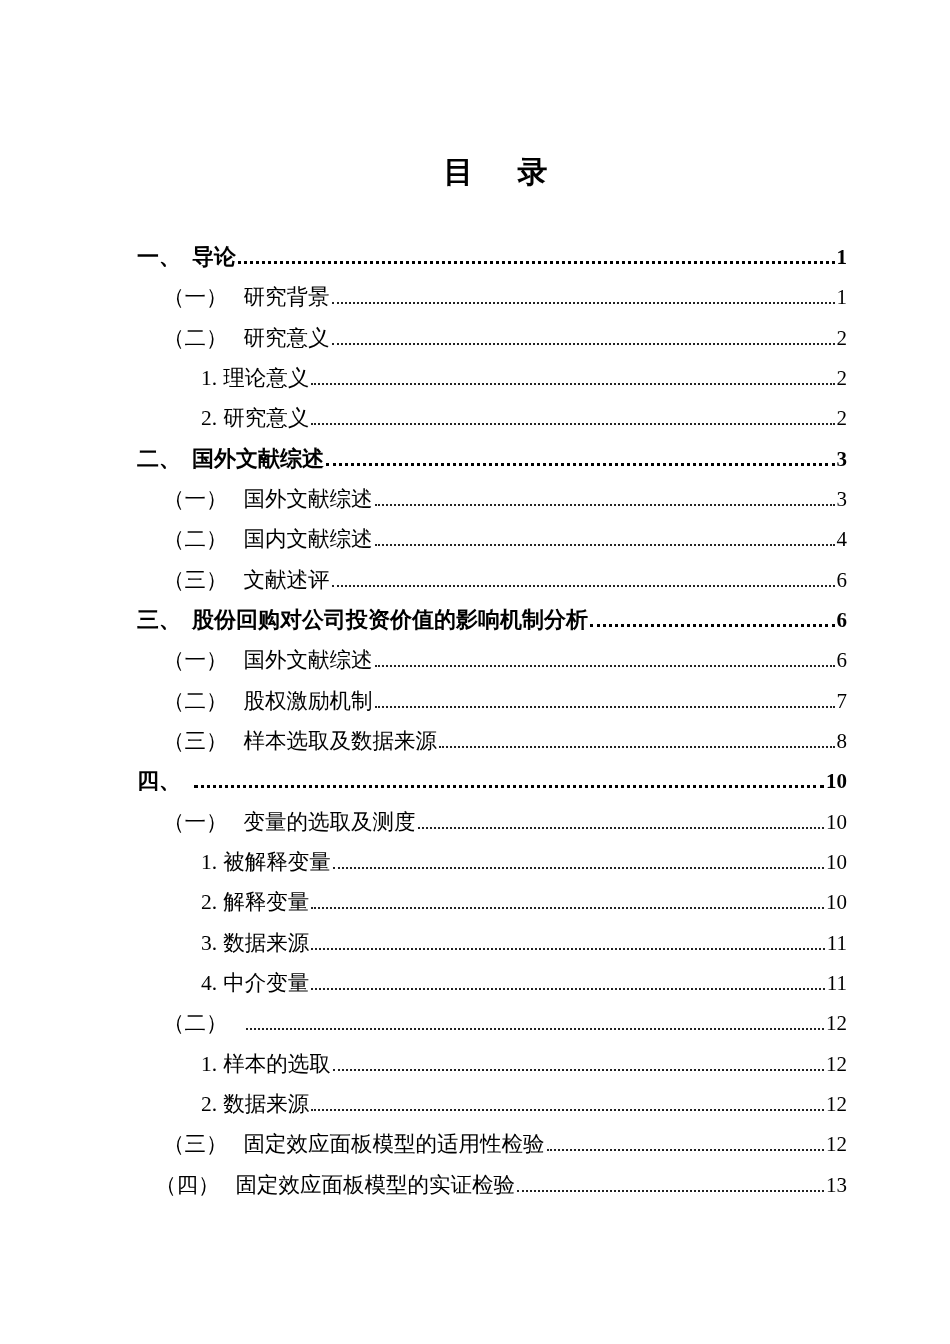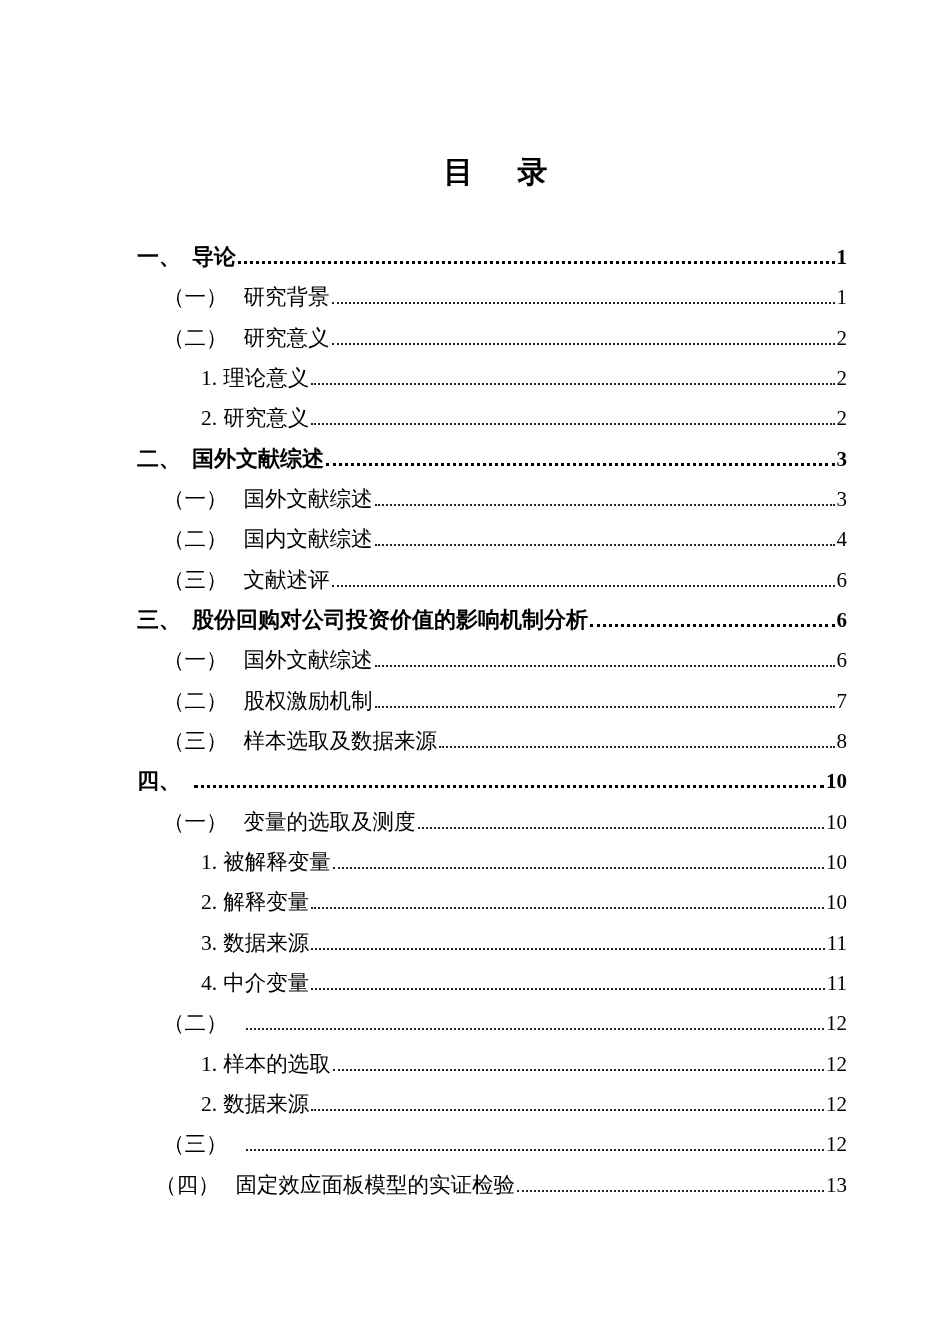--- a/index.html
+++ b/index.html
@@ -206,20 +206,21 @@
     <span class="toc-page">12</span>
   </div>
       <div class="toc-row level-3">
     <span class="toc-prefix">2.</span>
     <span class="toc-label">数据来源</span>
     <span class="leader"></span>
     <span class="toc-page">12</span>
   </div>
       <div class="toc-row level-2">
     <span class="toc-prefix">（三）</span>
+    <span class="toc-label">固定效应面板模型的适用性检验</span>
     <span class="leader"></span>
     <span class="toc-page">12</span>
   </div>
       <div class="toc-row level-2 outdent">
     <span class="toc-prefix">（四）</span>
     <span class="toc-label">固定效应面板模型的实证检验</span>
     <span class="leader"></span>
     <span class="toc-page">13</span>
   </div>
     </div>

